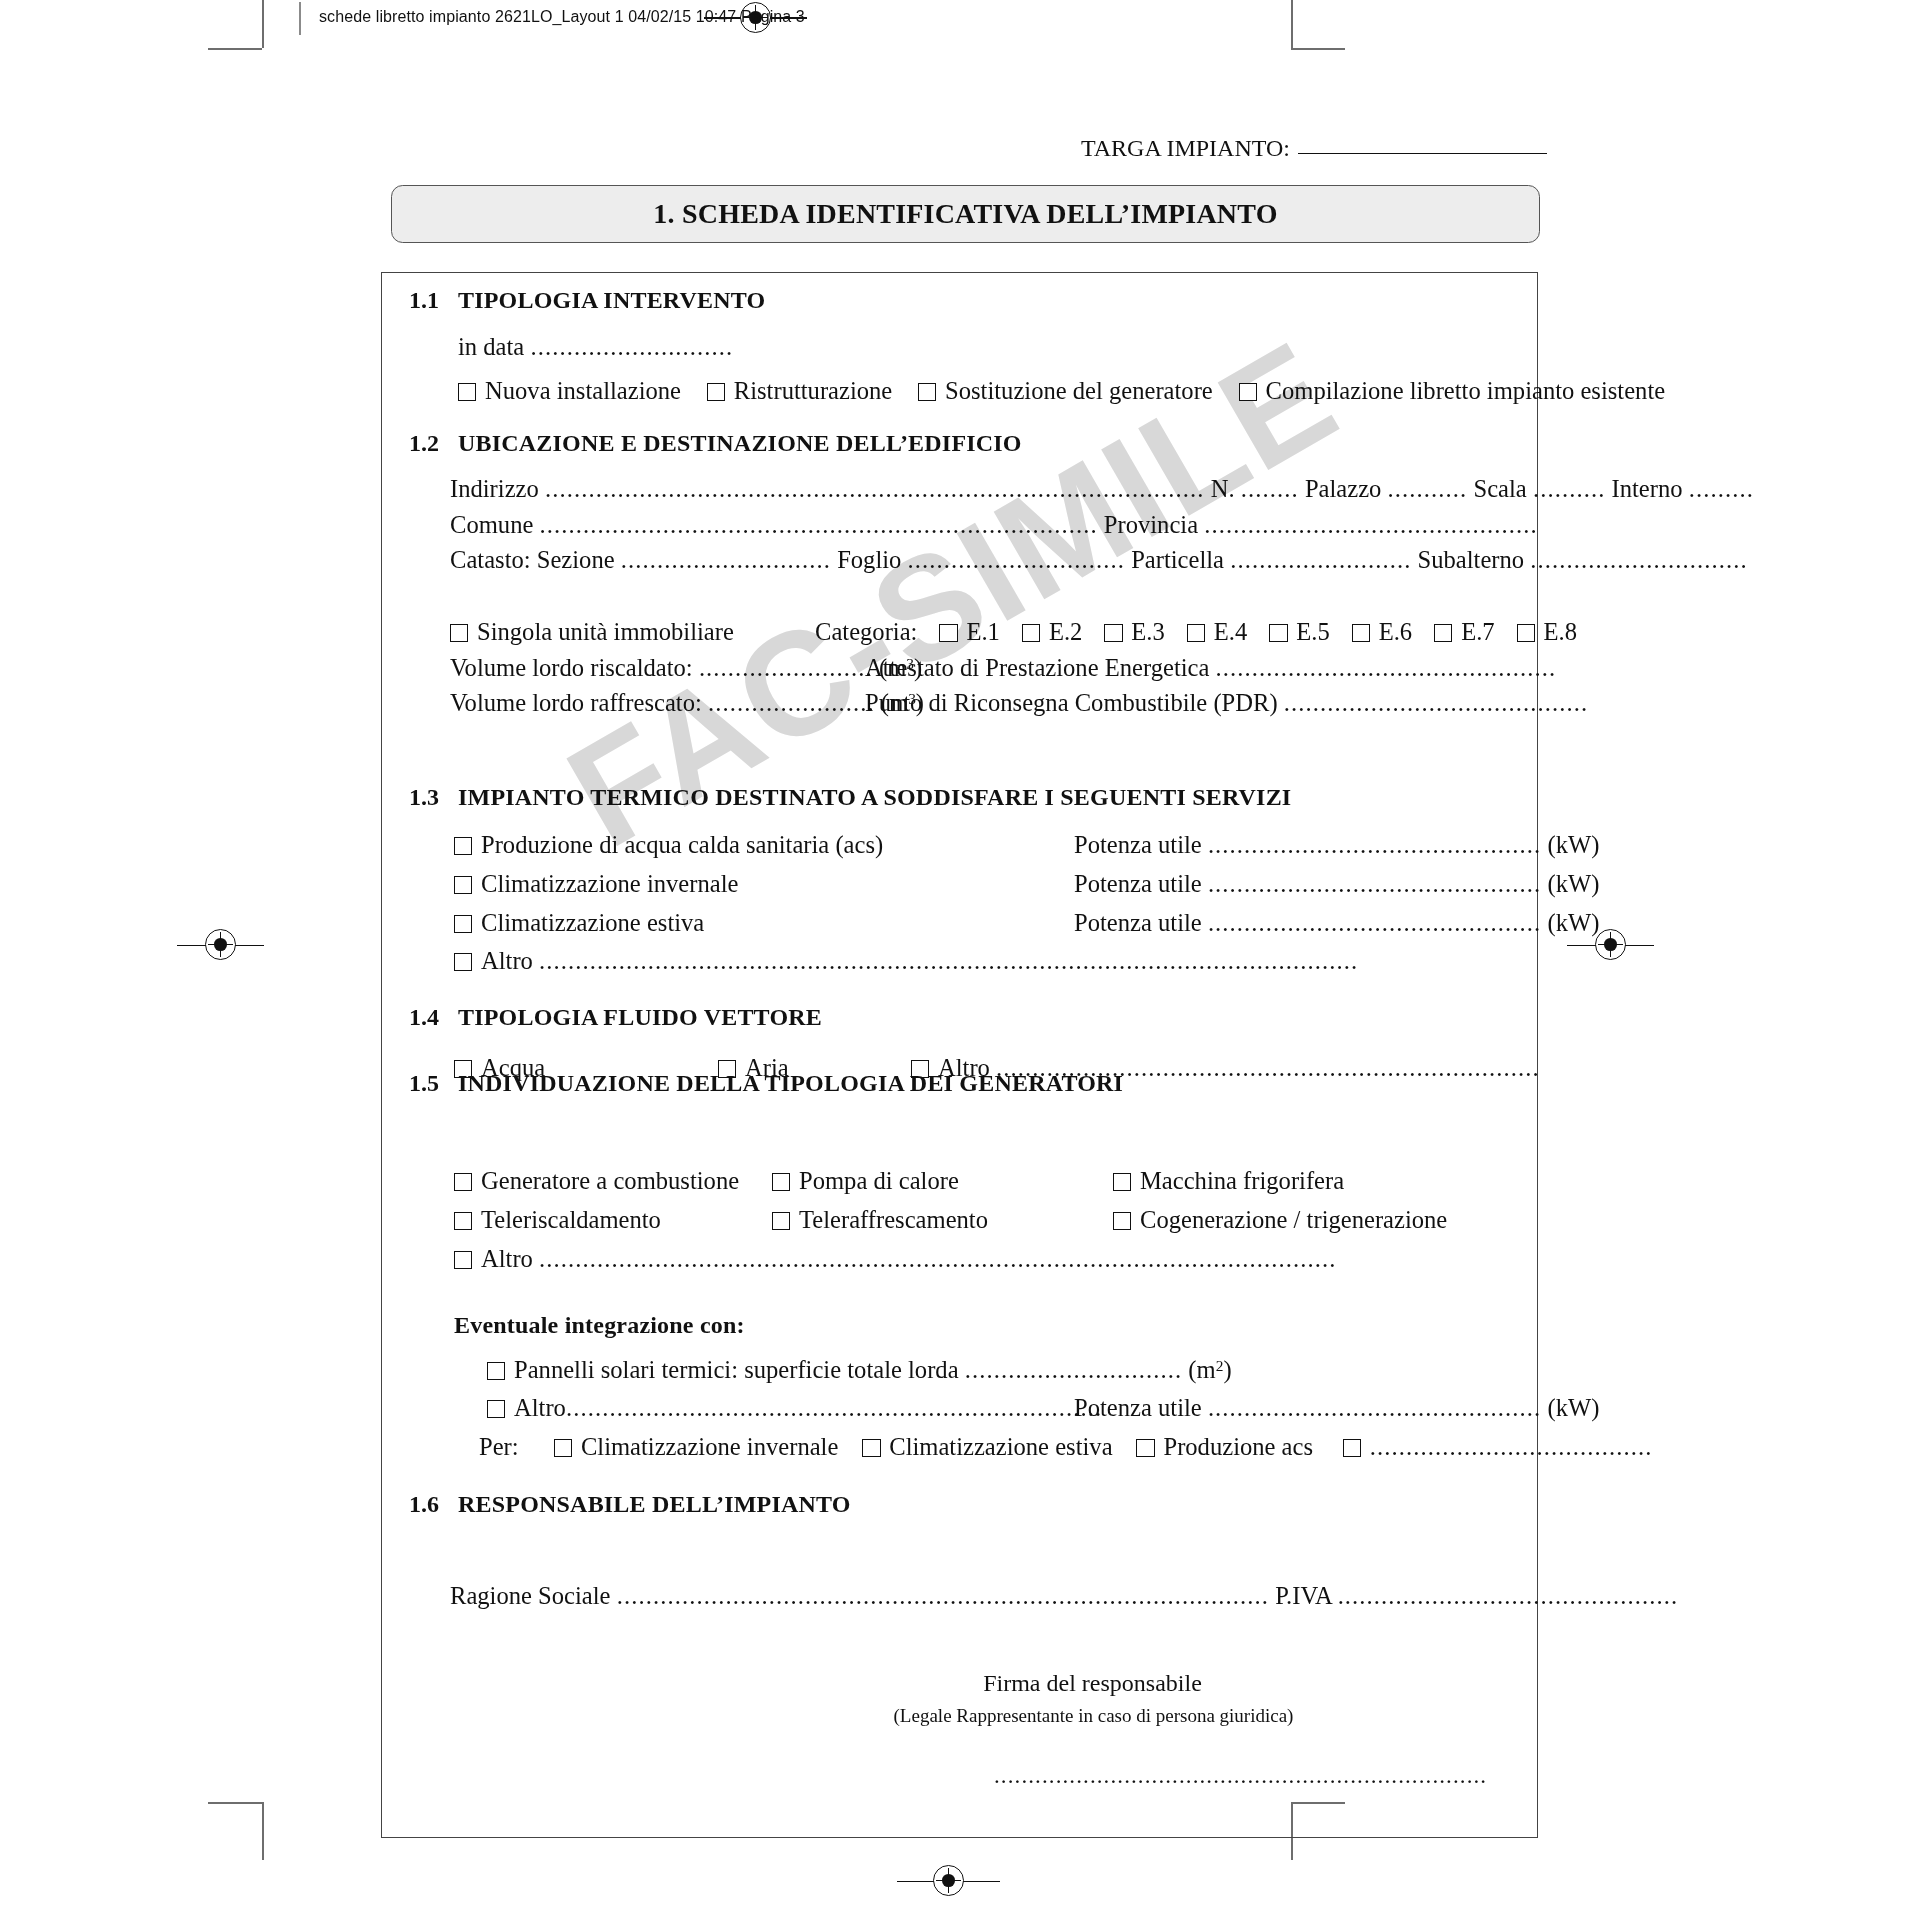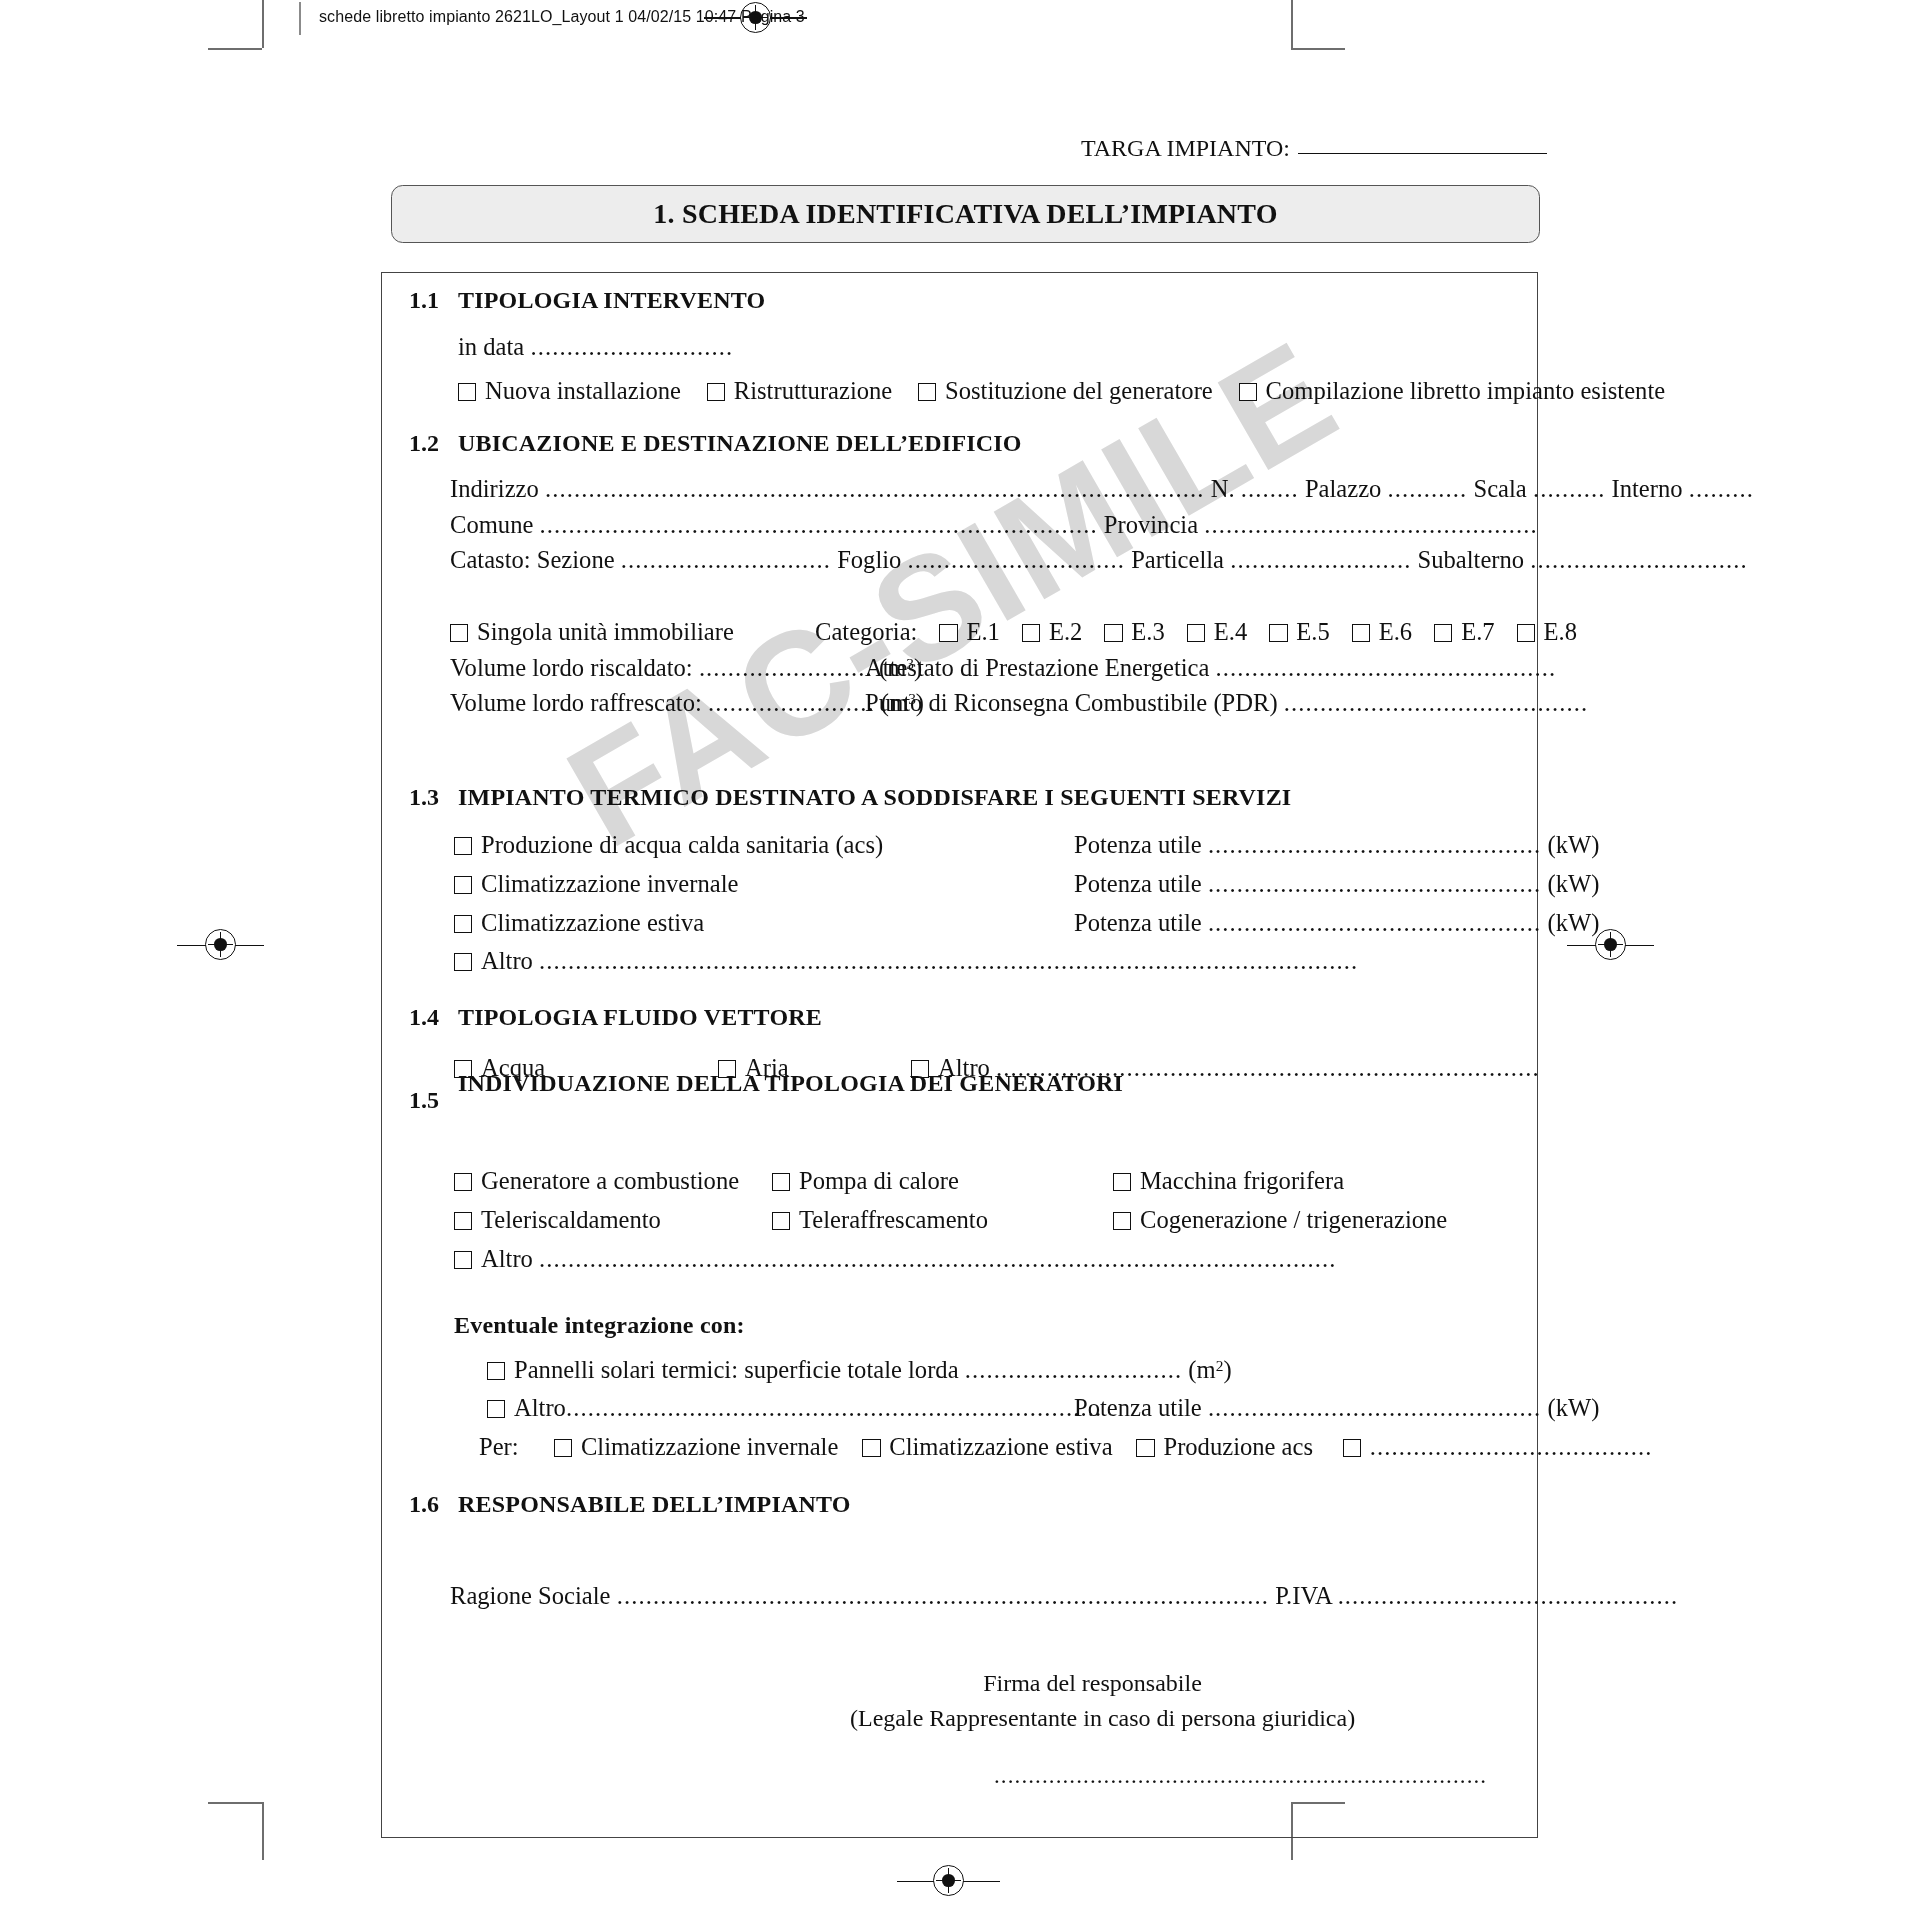--- a/index.html
+++ b/index.html
@@ -49,21 +49,21 @@
 
   
   .wm{position:absolute;left:541px;top:734px;width:734px;height:367px;
       pointer-events:none;}
   .wm span{display:block;font-family:"Liberation Sans","DejaVu Sans",sans-serif;
            font-weight:bold;font-size:147px;color:#d8d8d8;
            transform:rotate(-30deg);transform-origin:left top;
            white-space:nowrap;letter-spacing:1.9px;}
 
   .sig{position:absolute;text-align:center;font-size:24px;white-space:nowrap;}
-  .sigsub{position:absolute;text-align:center;font-size:24px;white-space:nowrap;}
+  .sigsub{position:absolute;text-align:center;font-size:19px;white-space:nowrap;}
   .sigline{position:absolute;font-size:23px;letter-spacing:1.1px;white-space:nowrap;}
 </style>
 </head>
 <body>
 
 <div class="mark" style="left:208px;top:48px;width:54px;height:1.5px;"></div>
 <div class="mark" style="left:262px;top:0px;width:1.5px;height:48px;"></div>
 <div class="mark" style="left:1291px;top:48px;width:54px;height:1.5px;"></div>
 <div class="mark" style="left:1291px;top:0px;width:1.5px;height:48px;"></div>
 <div class="mark" style="left:208px;top:1802px;width:54px;height:1.5px;"></div>
@@ -248,21 +248,21 @@
     <span class="cbi"></span><span>Acqua</span>
   </div>
   <div class="row" style="left:718px;top:1054px;">
     <span class="cbi"></span><span>Aria</span>
   </div>
   <div class="row" style="left:911px;top:1054px;">
     <span class="cbi"></span><span>Altro</span>
     <span class="dots">...........................................................................</span>
   </div>
 
-  <div class="secnum" style="left:409px;top:1070px;margin-top:17px;">1.5</div>
+  <div class="secnum" style="left:409px;top:1070px;">1.5</div>
   <div class="sechead" style="left:458px;top:1070px;">INDIVIDUAZIONE DELLA TIPOLOGIA DEI GENERATORI</div>
 
   <div class="row" style="left:454px;top:1167px;">
     <span class="cbi"></span><span>Generatore a combustione</span>
   </div>
   <div class="row" style="left:772px;top:1167px;">
     <span class="cbi"></span><span>Pompa di calore</span>
   </div>
   <div class="row" style="left:1113px;top:1167px;">
     <span class="cbi"></span><span>Macchina frigorifera</span>

